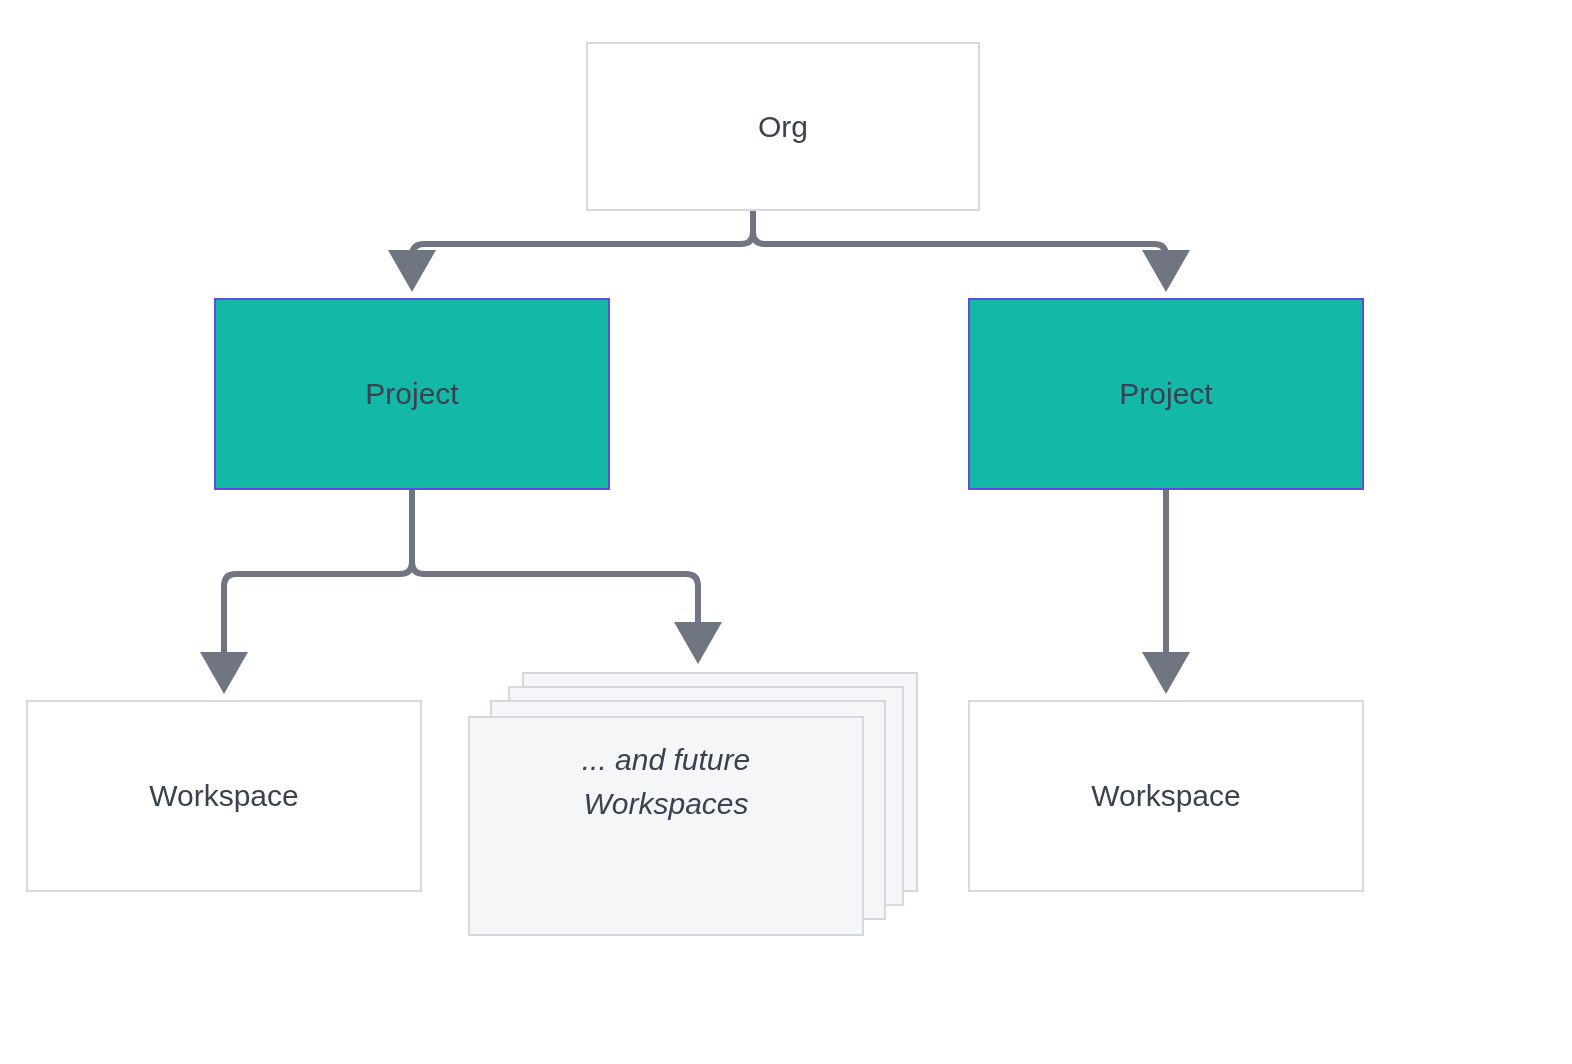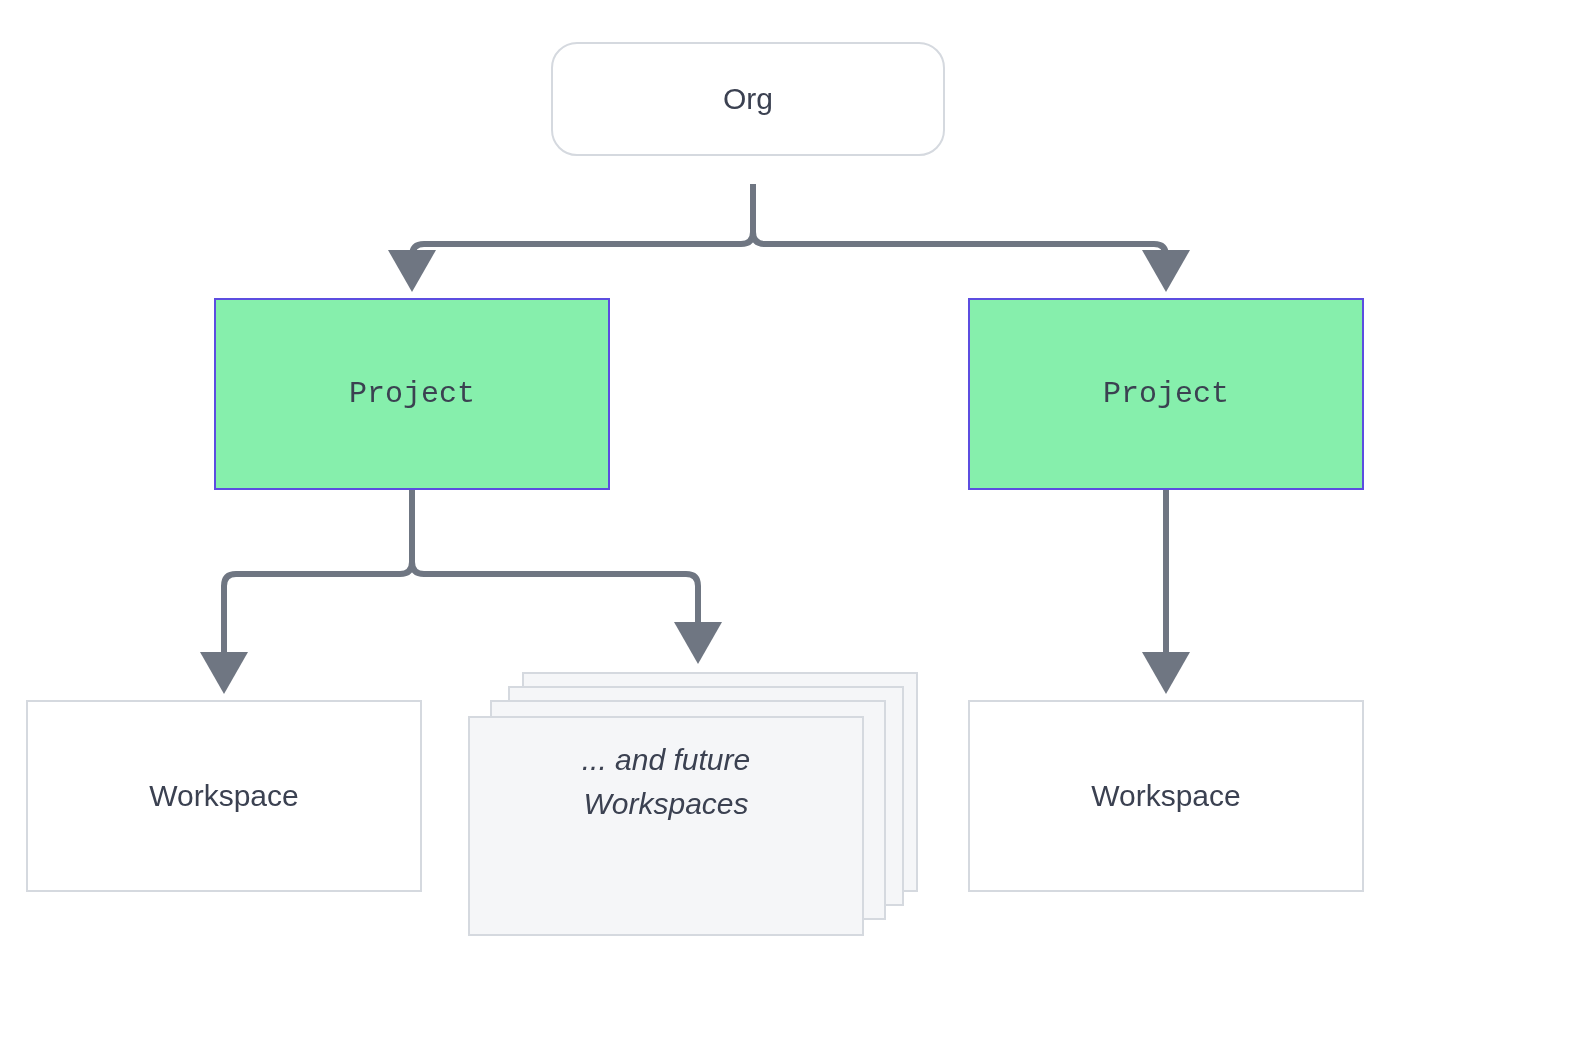--- a/index.html
+++ b/index.html
@@ -24,30 +24,28 @@
       display: flex;
       align-items: center;
       justify-content: center;
       text-align: center;
       font-size: 30px;
       color: #3b4151;
       background: #ffffff;
       border: 2px solid #d5d9df;
     }
     .box-org {
-      left: 551px;
+      left: 586px;
       top: 42px;
       width: 394px;
-      height: 114px;
-      border-radius: 26px;
+      height: 169px;
     }
     .box-project {
-      background: #86efac;
+      background: #14b8a6;
       border: 2px solid #5c4de0;
-      font-family: Liberation Mono, monospace;
     }
     .box-project-left {
       left: 214px;
       top: 298px;
       width: 396px;
       height: 192px;
     }
     .box-project-right {
       left: 968px;
       top: 298px;

